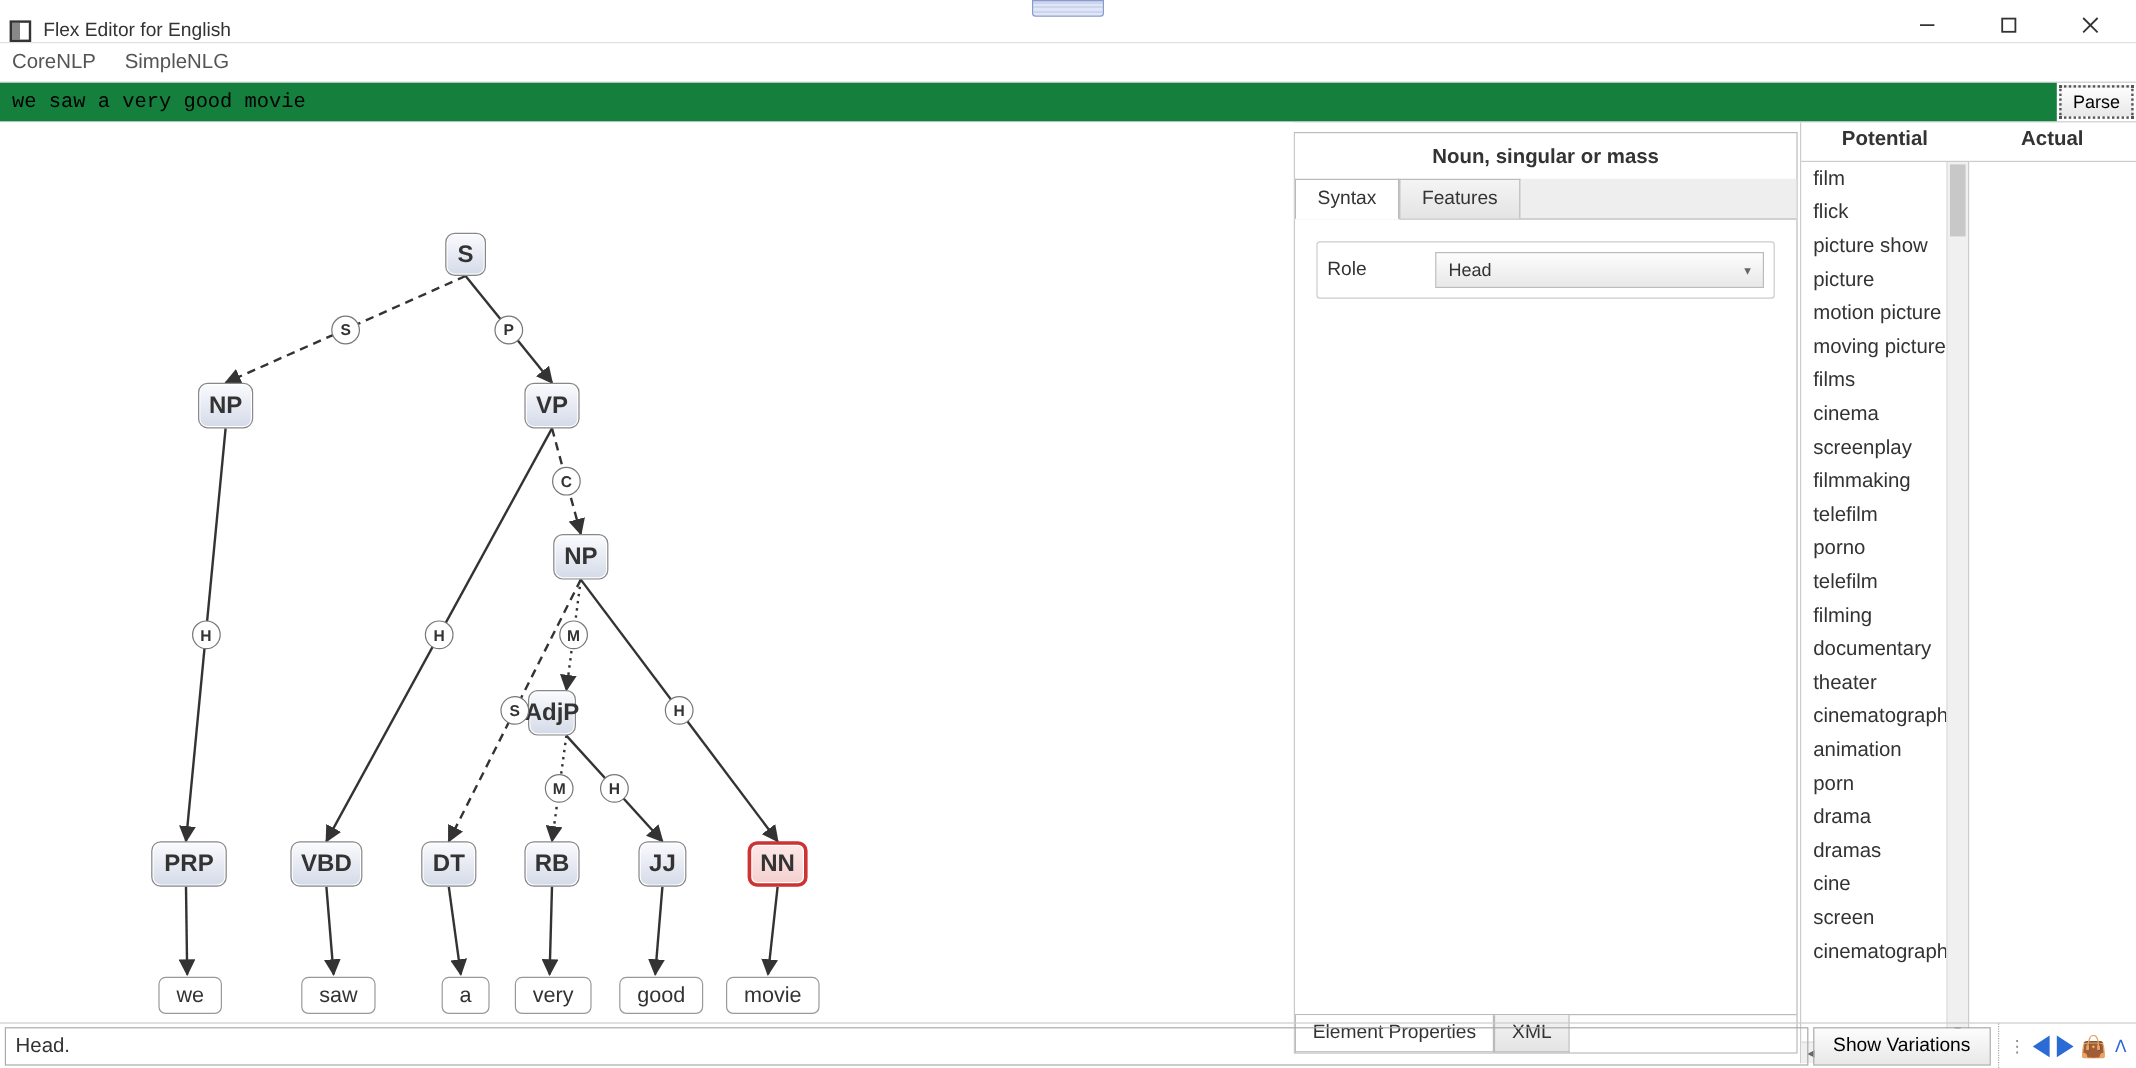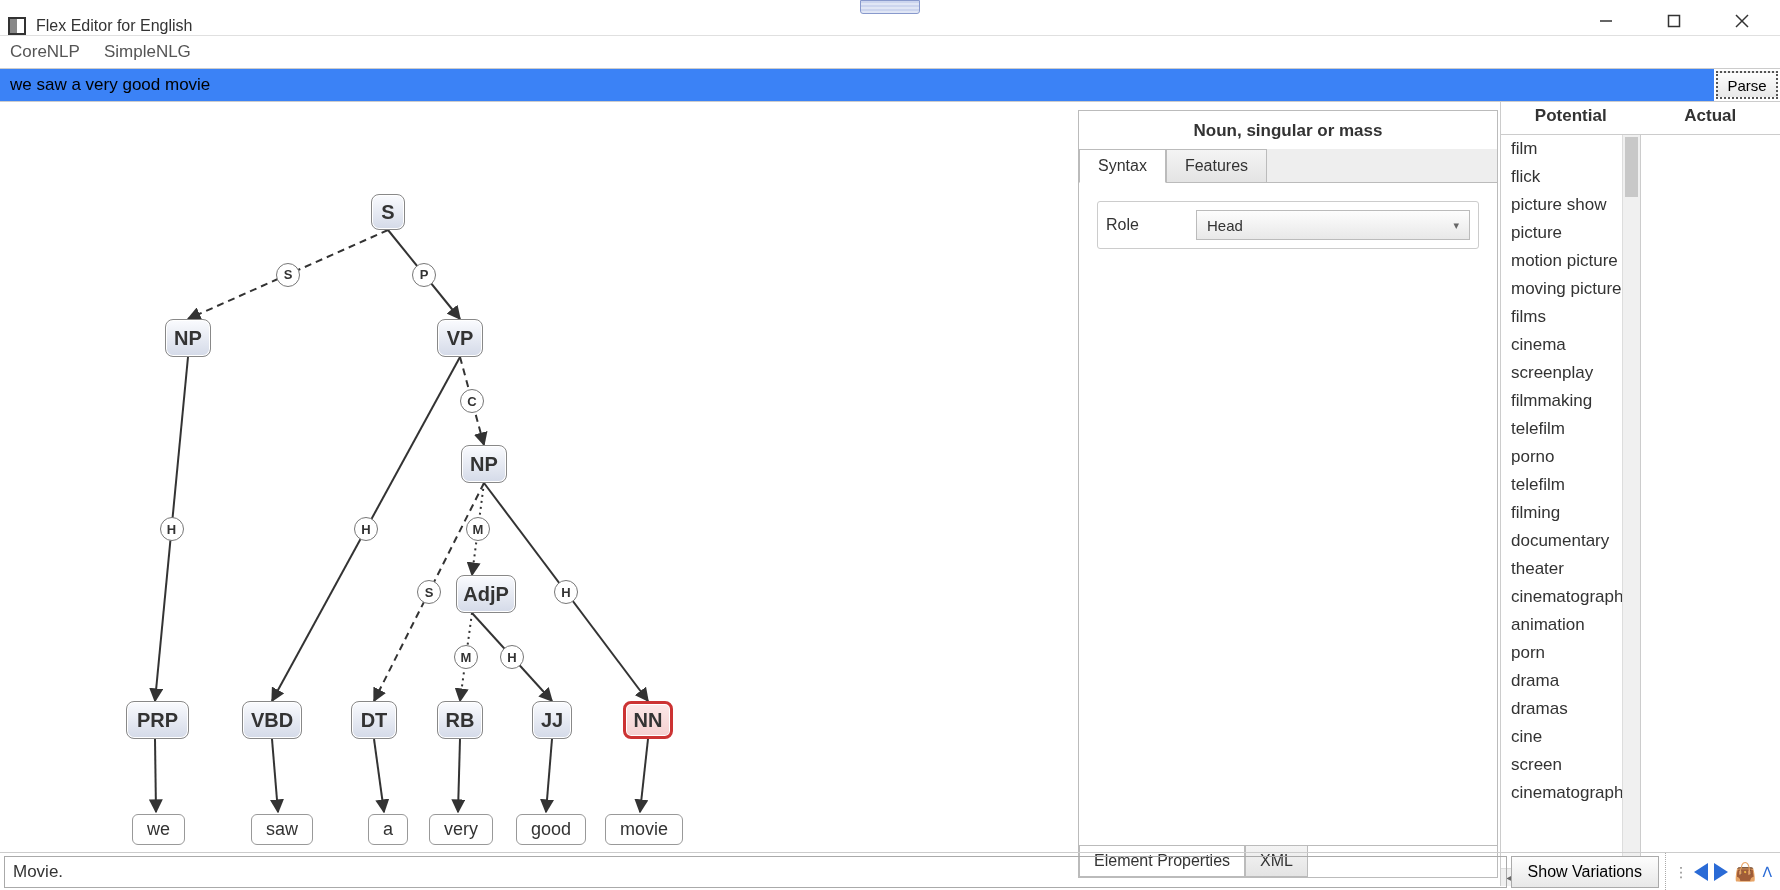--- a/index.html
+++ b/index.html
@@ -13,21 +13,21 @@
 .titlebar .win-controls { margin-left: auto; display: flex; gap: 28px; padding-right: 10px; }
 .win-btn { width: 40px; height: 28px; display: flex; align-items: center; justify-content: center; font-size: 16px; color: #333; cursor: pointer; }
 .win-btn svg { width: 14px; height: 14px; }
 
 
 .menubar { height: 32px; display: flex; align-items: center; padding: 0 10px; gap: 24px; color: #555; }
 .menu-item { font-size: 17px; cursor: pointer; }
 
 
 .parse-row { display: flex; height: 34px; border-top: 1px solid #ccc; border-bottom: 1px solid #ccc; }
-.parse-input { flex: 1; border: none; outline: none; padding: 0 10px; font-size: 17px; background: #3b82f6; }
+.parse-input { flex: 1; border: none; outline: none; padding: 0 10px; font-size: 17px; background: #15803d; font-family: Liberation Mono, monospace; }
 .parse-btn { width: 62px; border: 2px dotted #555; background: linear-gradient(#fdfdfd,#e8e8e8); font-size: 15px; cursor: pointer; margin: 2px; }
 
 
 .main { display: flex; height: 784px; }
 .tree-area { flex: 1; position: relative; background: #fff; }
 .properties-panel { width: 420px; border: 1px solid #bbb; margin: 8px 2px 8px 0; display: flex; flex-direction: column; background: #fff; }
 
 
 .prop-header { text-align: center; padding: 10px 0 8px 0; font-weight: 600; font-size: 17px; }
 .prop-tabs { display: flex; border-bottom: 1px solid #bbb; background: #eee; }
@@ -142,21 +142,21 @@
         <line x1="484" y1="381" x2="374" y2="599" stroke="#333" stroke-width="2" stroke-dasharray="7,5" marker-end="url(#arrow)"></line>
         <line x1="484" y1="381" x2="472" y2="473" stroke="#333" stroke-width="2" stroke-dasharray="2,4" marker-end="url(#arrow)"></line>
         <line x1="484" y1="381" x2="648" y2="599" stroke="#333" stroke-width="2" marker-end="url(#arrow)"></line>
         <line x1="472" y1="511" x2="460" y2="599" stroke="#333" stroke-width="2" stroke-dasharray="2,4" marker-end="url(#arrow)"></line>
         <line x1="472" y1="511" x2="552" y2="599" stroke="#333" stroke-width="2" marker-end="url(#arrow)"></line>
       </svg>
   <div class="node" style="left: 371px; top: 92px; width: 34px; height: 36px;">S</div>
       <div class="node" style="left: 165px; top: 217px; width: 46px; height: 38px;">NP</div>
       <div class="node" style="left: 437px; top: 217px; width: 46px; height: 38px;">VP</div>
       <div class="node" style="left: 461px; top: 343px; width: 46px; height: 38px;">NP</div>
-      <div class="node" style="left: 440px; top: 473px; width: 60px; height: 38px; margin-left: 16px;">AdjP</div>
+      <div class="node" style="left: 440px; top: 473px; width: 40px; height: 38px;">AdjP</div>
       <div class="node" style="left: 126px; top: 599px; width: 63px; height: 38px;">PRP</div>
       <div class="node" style="left: 242px; top: 599px; width: 60px; height: 38px;">VBD</div>
       <div class="node" style="left: 351px; top: 599px; width: 46px; height: 38px;">DT</div>
       <div class="node" style="left: 437px; top: 599px; width: 46px; height: 38px;">RB</div>
       <div class="node" style="left: 532px; top: 599px; width: 40px; height: 38px;">JJ</div>
       <div class="node selected" style="left: 623px; top: 599px; width: 50px; height: 38px;">NN</div>
       <div class="leaf" style="left: 132px; top: 712px;">we</div>
       <div class="leaf" style="left: 251px; top: 712px;">saw</div>
       <div class="leaf" style="left: 368px; top: 712px;">a</div>
       <div class="leaf" style="left: 429px; top: 712px;">very</div>
@@ -240,21 +240,21 @@
           <div class="arrow-r">▶</div>
           <div class="corner"></div>
         </div>
       </div>
       <div class="side-list actual"></div>
     </div>
   </div>
 </div>
 
 <div class="bottombar">
-  <div class="bottom-output">Movie.</div>
+  <div class="bottom-output">Head.</div>
   <button class="show-var-btn">Show Variations</button>
   <div class="bottom-icons">
     <span style="color:#888;">⋮</span>
     <div class="nav-tri tri-left"></div>
     <div class="nav-tri tri-right"></div>
     <span class="bag-icon">👜</span>
     <span class="chev-icon">ᐱ</span>
   </div>
 </div>
 

